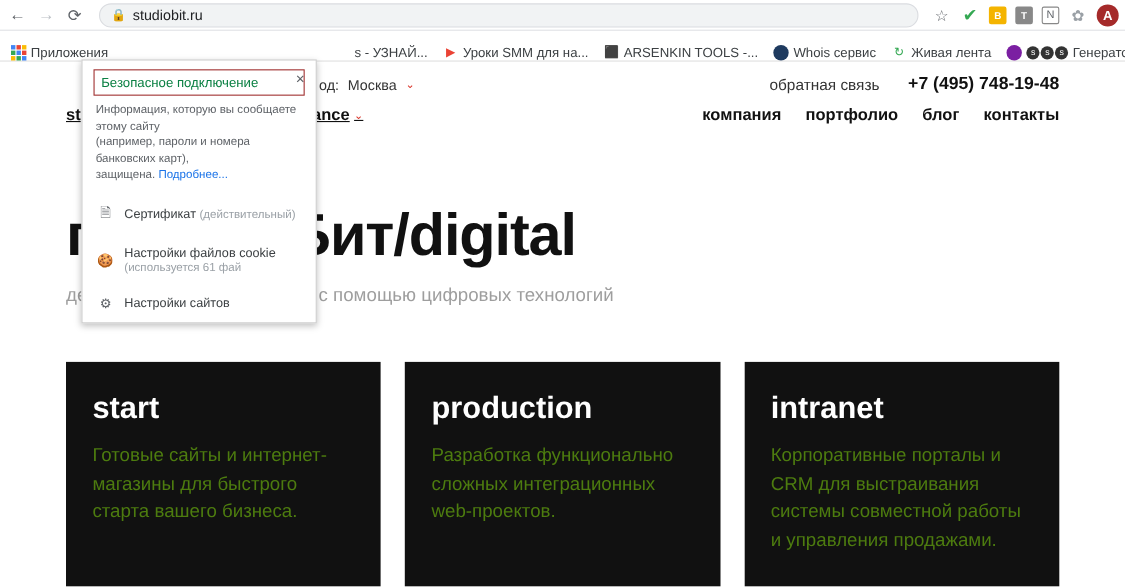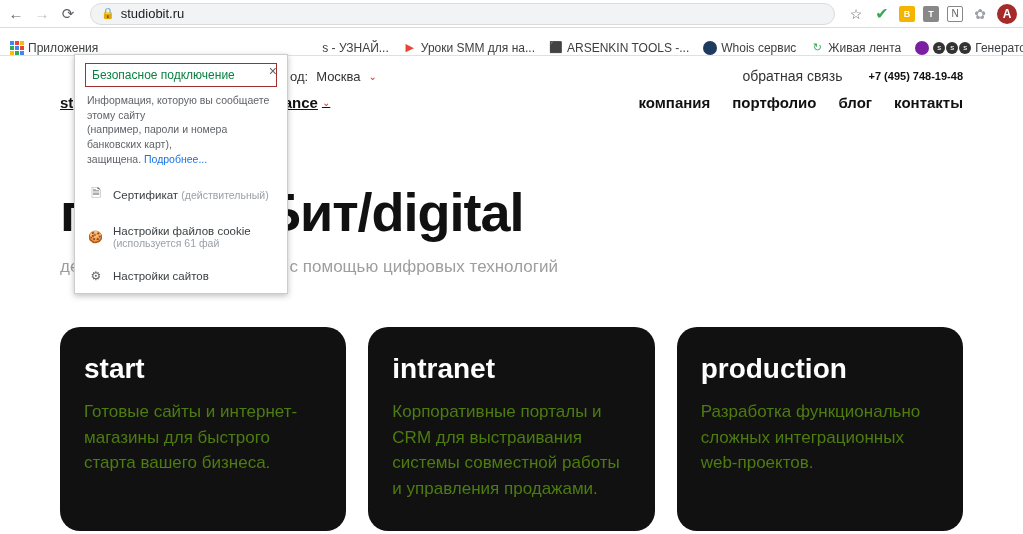--- a/index.html
+++ b/index.html
@@ -45,34 +45,34 @@
   .pop-row-ico { width: 14px; color: #5f6368; display:flex; align-items:center; justify-content:center; font-size:12px; }
   .pop-sub { color: #9aa0a6; font-size: 10.5px; }
 
   
   .page { padding: 12px 60px 0 60px; position: relative; }
   .top-row { display: flex; align-items: center; }
   .city { font-size: 13px; color: #333; display:flex; align-items:center; gap:8px;}
   .city-arrow { color: #d93025; font-size: 10px; }
   .top-right { margin-left: auto; display: flex; align-items: center; gap: 26px; font-size: 14px; }
   .feedback { color: #333; }
-  .phone { font-weight: bold; font-size: 11px; color: #111; }
+  .phone { font-weight: bold; font-size: 16px; color: #111; }
 
   .nav-row { display: flex; align-items: center; margin-top: 10px; }
   .nav-left { display: flex; gap: 22px; font-size: 15px; font-weight: bold; color: #111; }
   .nav-item { display: flex; align-items: center; gap: 4px; text-decoration: underline; }
   .nav-arrow { color: #d93025; font-size: 10px; font-weight: normal; }
   .nav-right { margin-left: auto; display: flex; gap: 22px; font-size: 15px; font-weight: bold; color: #111; }
 
   .hero { margin-top: 70px; }
   .hero-h1 { font-size: 54px; font-weight: 900; letter-spacing: -1px; color: #111; }
   .hero-sub { margin-top: 14px; font-size: 17px; color: #9e9e9e; }
 
   .cards { display: flex; gap: 22px; margin-top: 50px; }
-  .card { flex: 1; background: #111; color: #fff; padding: 26px 24px 30px; min-height: 170px; border-radius: 20px; }
+  .card { flex: 1; background: #111; color: #fff; padding: 26px 24px 30px; min-height: 170px; }
   .card-title { font-size: 28px; font-weight: 900; margin-bottom: 14px; }
   .card-text { font-size: 17px; line-height: 1.5; color: #4d7c0f; }
 </style>
 </head>
 <body>
 
 <div class="toolbar">
   <div class="nav-icon">←</div>
   <div class="nav-icon" style="color:#bdc1c6">→</div>
   <div class="nav-icon">⟳</div>
@@ -201,21 +201,21 @@
     <h1 class="hero-h1">первыйБит/digital</h1>
     <p class="hero-sub">делаем ваш бизнес сильнее с помощью цифровых технологий</p>
   </div>
 
   <div class="cards">
     <div class="card">
       <div class="card-title">start</div>
       <div class="card-text">Готовые сайты и интернет-магазины для быстрого старта вашего бизнеса.</div>
     </div>
     <div class="card">
+      <div class="card-title">production</div>
+      <div class="card-text">Разработка функционально сложных интеграционных web-проектов.</div>
+    </div>
+    <div class="card">
       <div class="card-title">intranet</div>
       <div class="card-text">Корпоративные порталы и CRM для выстраивания системы совместной работы и управления продажами.</div>
     </div>
-    <div class="card">
-      <div class="card-title">production</div>
-      <div class="card-text">Разработка функционально сложных интеграционных web-проектов.</div>
-    </div>
   </div>
 </div>
 
 </body></html>

